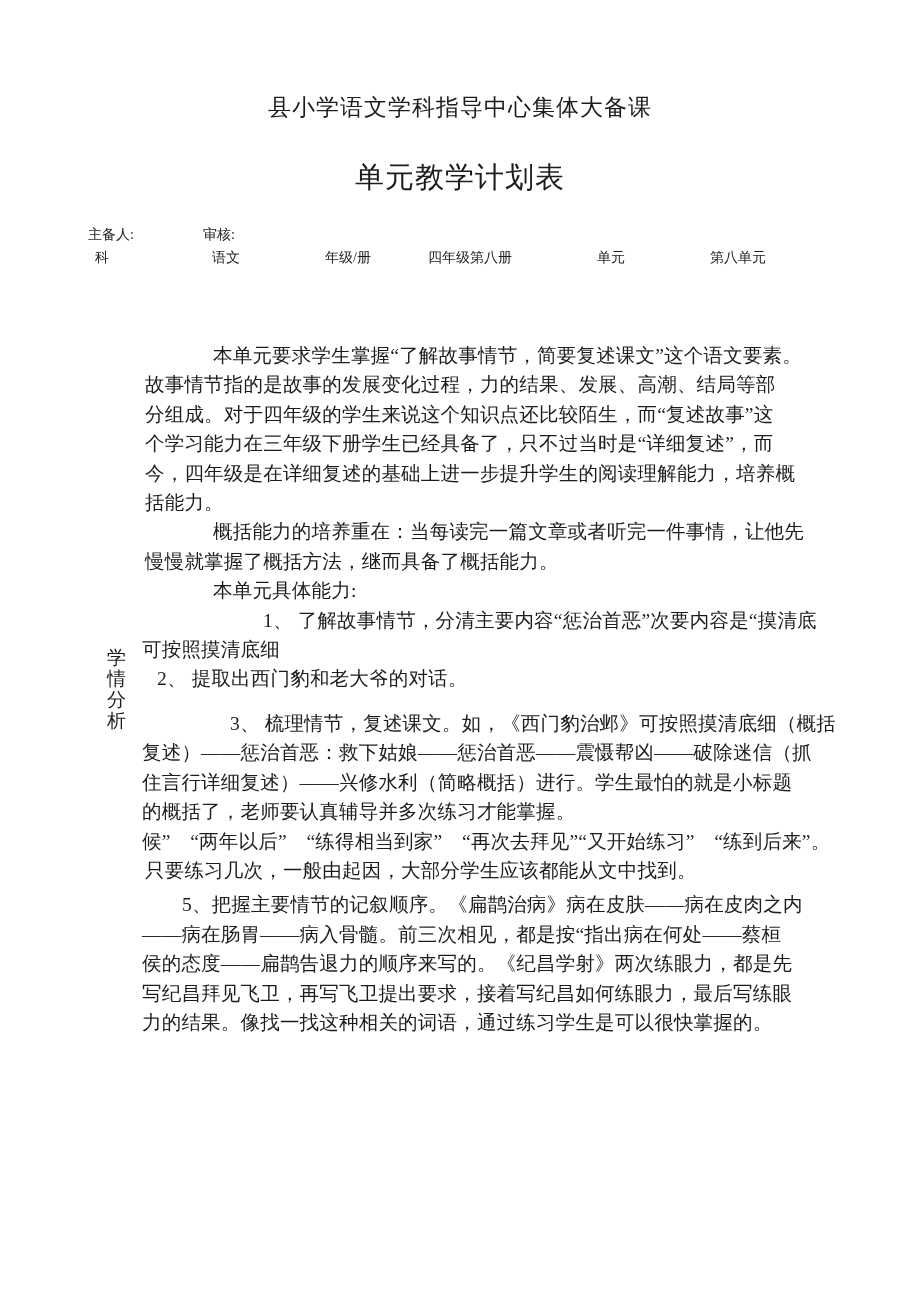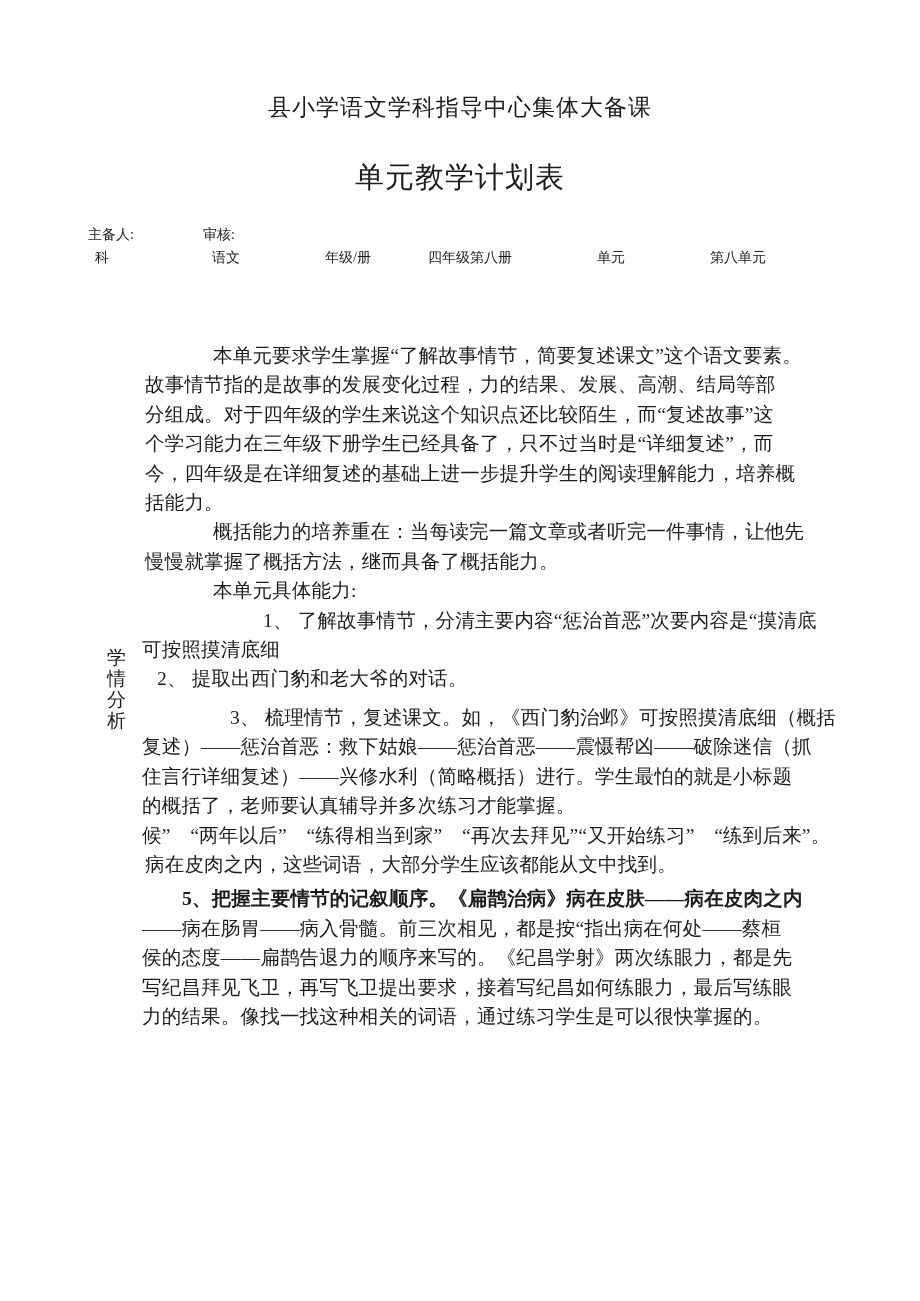--- a/index.html
+++ b/index.html
@@ -68,22 +68,22 @@
     letter-spacing: 0.2px;
   }
   .body-text .line { white-space: nowrap; }
   .ind-a   { padding-left: 71px; }   
   .ind-0   { padding-left: 0; }
   .ind-s   { padding-left: 3px; }
   .ind-n1  { padding-left: 121px; }  
   .ind-n2  { padding-left: 15px; }   
   .ind-n3  { padding-left: 88px; }   
   .ind-n4  { padding-left: 120px; }  
-  .ind-n5  { padding-left: 40px; font-weight: bold; }   
-  .gap-9   { margin-top: 9px; }
+  .ind-n5  { padding-left: 40px; }   
+  .gap-9   { margin-top: 15px; }
   .gap-5   { margin-top: 5px; }
 </style>
 </head>
 <body>
 
 <div class="page">
 
   <h1 class="doc-title">县小学语文学科指导中心集体大备课</h1>
   <h2 class="doc-subtitle">单元教学计划表</h2>
 
@@ -112,21 +112,21 @@
     <div class="line ind-s">慢慢就掌握了概括方法，继而具备了概括能力。</div>
     <div class="line ind-a">本单元具体能力:</div>
     <div class="line ind-n1">1、 了解故事情节，分清主要内容“惩治首恶”次要内容是“摸清底</div>
     <div class="line ind-0">可按照摸清底细</div>
     <div class="line ind-n2">2、 提取出西门豹和老大爷的对话。</div>
     <div class="line ind-n3 gap-9">3、 梳理情节，复述课文。如，《西门豹治邺》可按照摸清底细（概括</div>
     <div class="line ind-0">复述）——惩治首恶：救下姑娘——惩治首恶——震慑帮凶——破除迷信（抓</div>
     <div class="line ind-0">住言行详细复述）——兴修水利（简略概括）进行。学生最怕的就是小标题</div>
     <div class="line ind-0">的概括了，老师要认真辅导并多次练习才能掌握。</div>
     <div class="line ind-0">候”　“两年以后”　“练得相当到家”　“再次去拜见”“又开始练习”　“练到后来”。</div>
-    <div class="line ind-s">病在皮肉之内，这些词语，大部分学生应该都能从文中找到。</div>
+    <div class="line ind-s">只要练习几次，一般由起因，大部分学生应该都能从文中找到。</div>
     <div class="line ind-n5 gap-5">5、把握主要情节的记叙顺序。《扁鹊治病》病在皮肤——病在皮肉之内</div>
     <div class="line ind-0">——病在肠胃——病入骨髓。前三次相见，都是按“指出病在何处——蔡桓</div>
     <div class="line ind-0">侯的态度——扁鹊告退力的顺序来写的。《纪昌学射》两次练眼力，都是先</div>
     <div class="line ind-0">写纪昌拜见飞卫，再写飞卫提出要求，接着写纪昌如何练眼力，最后写练眼</div>
     <div class="line ind-0">力的结果。像找一找这种相关的词语，通过练习学生是可以很快掌握的。</div>
   </div>
 
 </div>
 
 </body></html>

